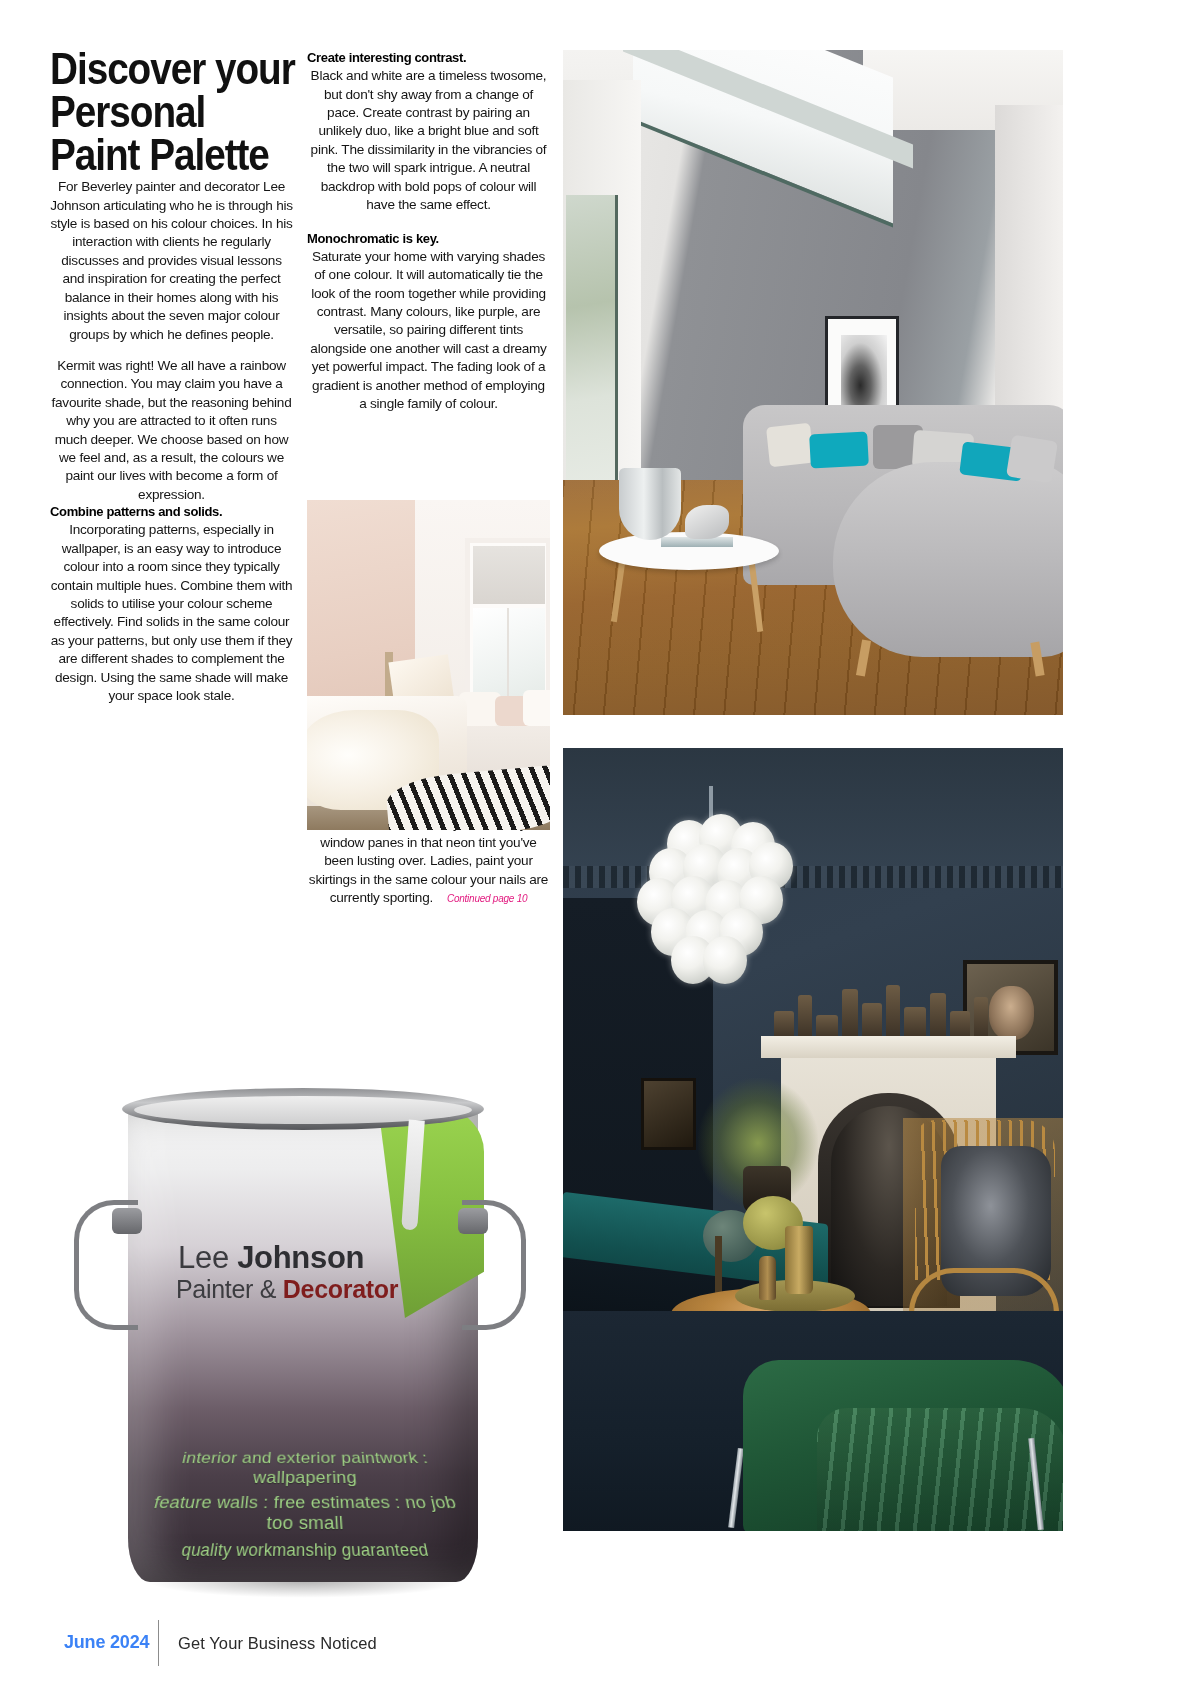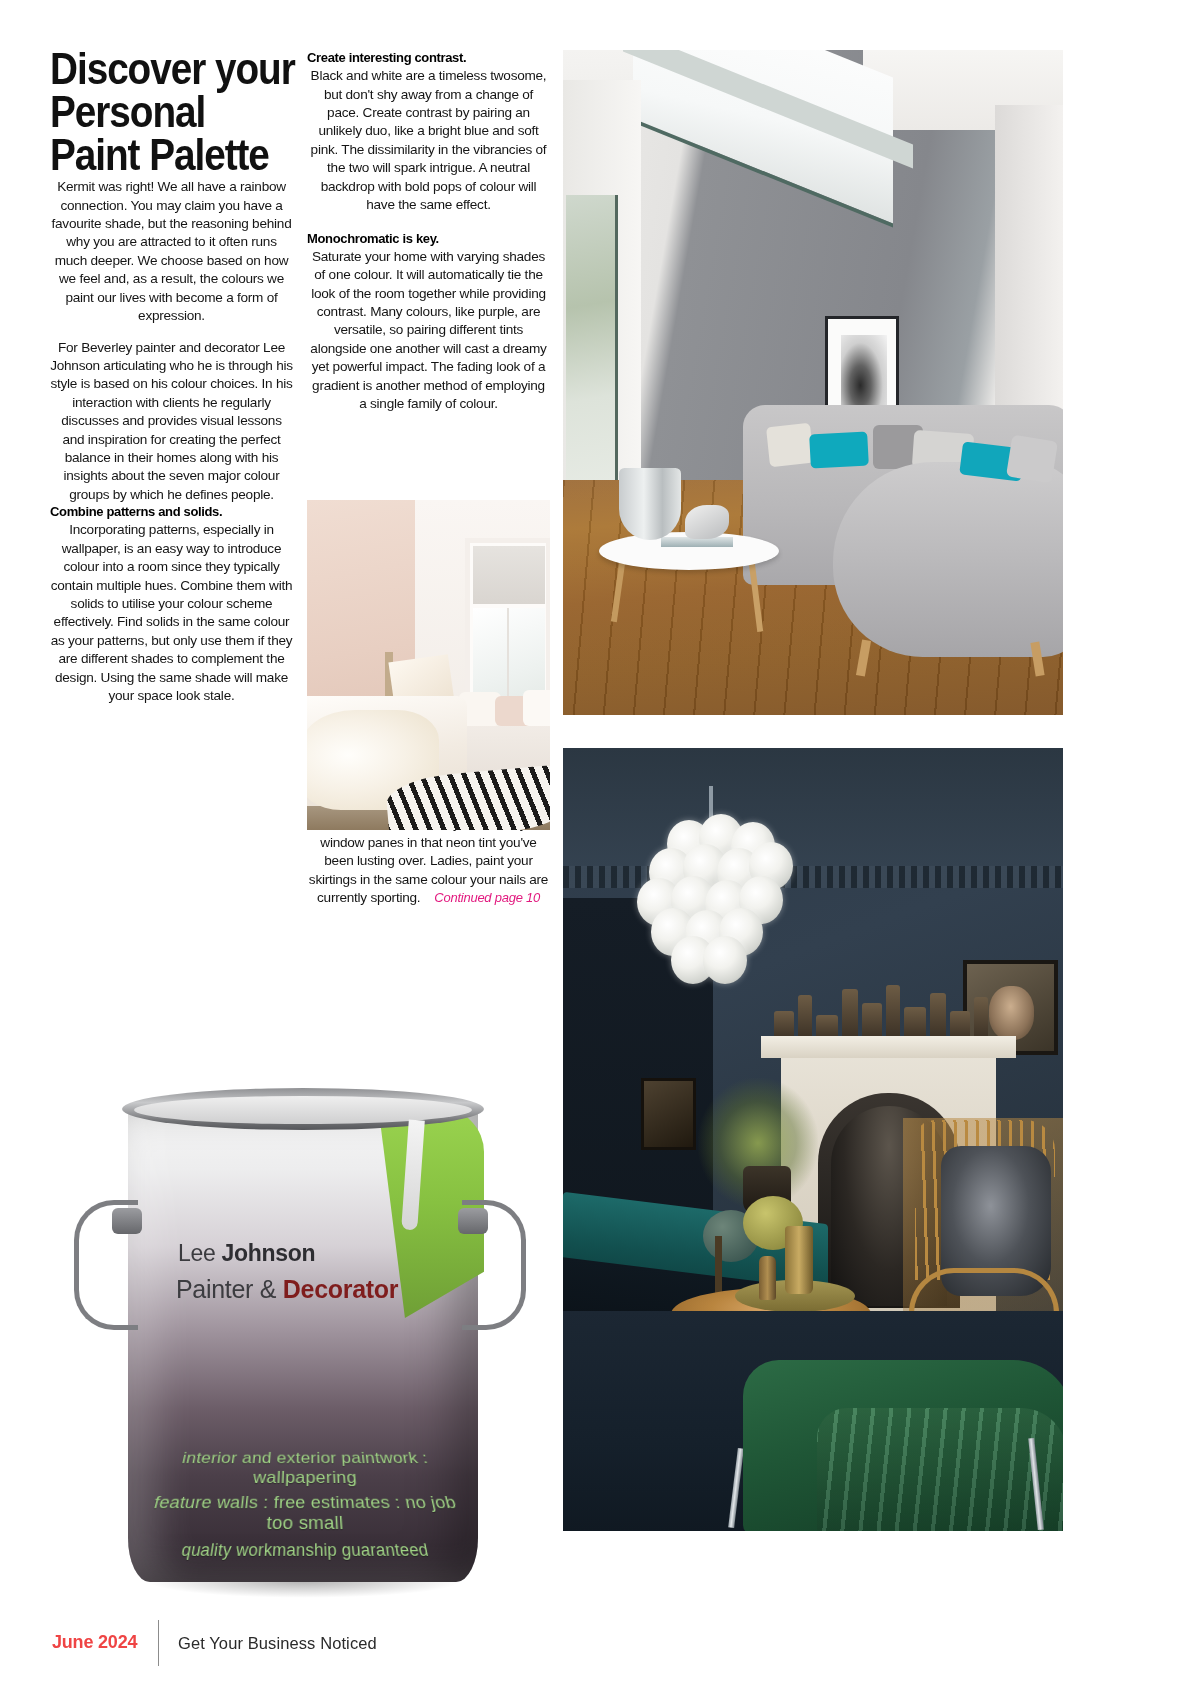--- a/index.html
+++ b/index.html
@@ -110,21 +110,21 @@
     line-height: 1.25;
     color: #000000;
     letter-spacing: -0.35px;
     margin: 0 0 1px 0;
   }
 
   .continued {
     color: #e2197f;
     font-style: italic;
     font-weight: normal;
-    font-size: 13px;
+    font-size: 10px;
     white-space: nowrap;
     padding-left: 14px;
     font-family: "Liberation Sans", sans-serif;
   }
 
   
   .photo { position: absolute; overflow: hidden; }
 
   
   #photo-living-room {
@@ -516,21 +516,21 @@
   }
   .tin-shadow {
     position:absolute; left: 96px; bottom: 22px; width: 316px; height: 34px;
     background: radial-gradient(ellipse at 50% 50%, rgba(0,0,0,0.30), rgba(0,0,0,0) 70%);
     border-radius: 50%;
   }
 
   .tin-name {
     position:absolute; left: 128px; top: 190px;
     font-family: "Liberation Sans", sans-serif;
-    font-size: 23px; color: #3b3b3f; letter-spacing: -0.3px;
+    font-size: 31px; color: #3b3b3f; letter-spacing: -0.3px;
     white-space: nowrap;
   }
   .tin-name b { font-weight: bold; color:#2e2e32; }
   .tin-role {
     position:absolute; left: 126px; top: 225px;
     font-family: "Liberation Sans", sans-serif;
     font-size: 25px; color: #3c3c40; letter-spacing: -0.3px;
     white-space: nowrap;
   }
   .tin-role b { font-weight: bold; color: #7f1d1d; }
@@ -562,23 +562,23 @@
   .tin-svc-line3 {
     font-size: 18px; display:block; margin-top: 6px;
     transform: perspective(150px) rotateX(14deg) scaleX(0.93);
   }
 
   
   .footer {
     position:absolute; left: 0; bottom: 0; width: 1191px; height: 70px;
   }
   .footer-date {
-    position:absolute; left: 52px; top: 18px;
-    font-family: "Liberation Sans", sans-serif;
-    font-weight: bold; font-size: 18px; color: #ef4444;
+    position:absolute; left: 64px; top: 18px;
+    font-family: "Liberation Sans", sans-serif;
+    font-weight: bold; font-size: 18px; color: #3b82f6;
     letter-spacing: -0.2px;
   }
   .footer-rule {
     position:absolute; left: 158px; top: 6px; width: 1px; height: 46px;
     background: #8c8c8c;
   }
   .footer-tag {
     position:absolute; left: 178px; top: 20px;
     font-family: "Liberation Sans", sans-serif;
     font-size: 16.5px; color: #2b2b2b; letter-spacing: 0.1px;
@@ -593,23 +593,23 @@
   <div class="col-left">
 
     <div class="headline">
       <span class="hl-line">Discover your</span>
       <span class="hl-line">Personal</span>
       <span class="hl-line">Paint Palette</span>
     </div>
 
 
     <div class="body-text">
+      <p>For Beverley painter and decorator Lee Johnson articulating who he is through his style is based on his colour choices. In his interaction with clients he regularly discusses and provides visual lessons and inspiration for creating the perfect balance in their homes along with his insights about the seven major colour groups by which he defines people.</p>
       <p>Kermit was right! We all have a rainbow connection.
 You may claim you have a favourite shade, but the reasoning behind why you are attracted to it often runs much deeper. We choose based on how we feel and, as a result, the colours we paint our lives with become a form of expression.</p>
-      <p>For Beverley painter and decorator Lee Johnson articulating who he is through his style is based on his colour choices. In his interaction with clients he regularly discusses and provides visual lessons and inspiration for creating the perfect balance in their homes along with his insights about the seven major colour groups by which he defines people.</p>
     </div>
 
 
     <div>
       <div class="subhead">Combine patterns and solids.</div>
       <div class="body-text">Incorporating patterns, especially in wallpaper, is an easy way to introduce colour into a room since they typically contain multiple hues. Combine them with solids to utilise your colour scheme effectively. Find solids in the same colour as your patterns, but only use them if they are different shades to complement the design. Using the same shade will make your space look stale.</div>
     </div>
   </div>
 
   <div class="col-mid">

